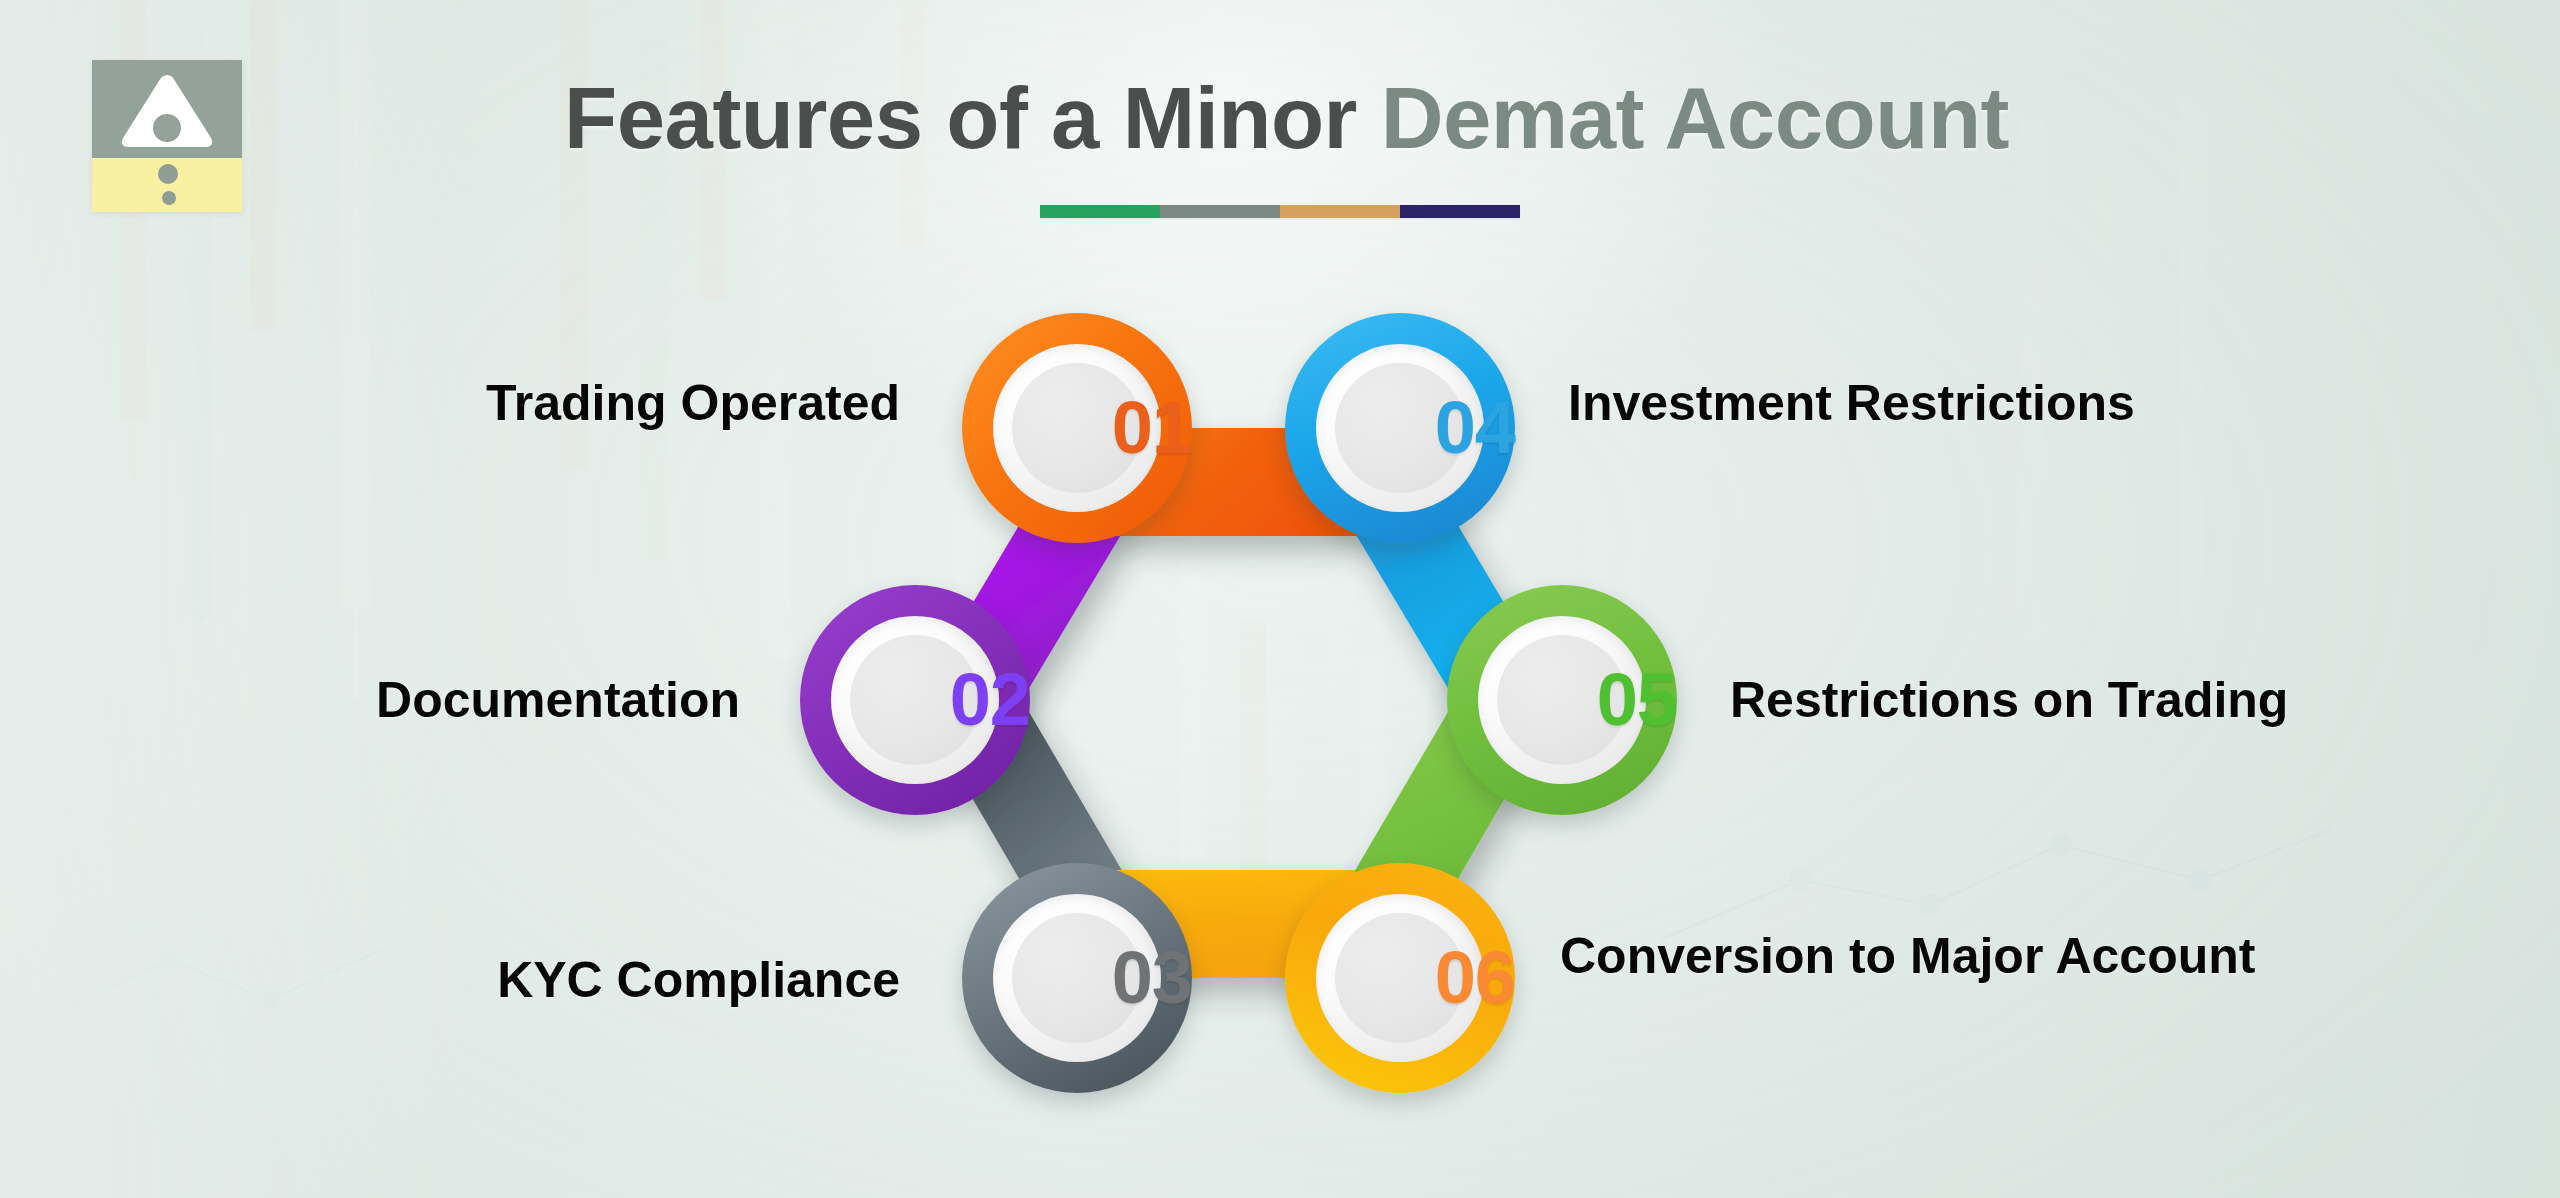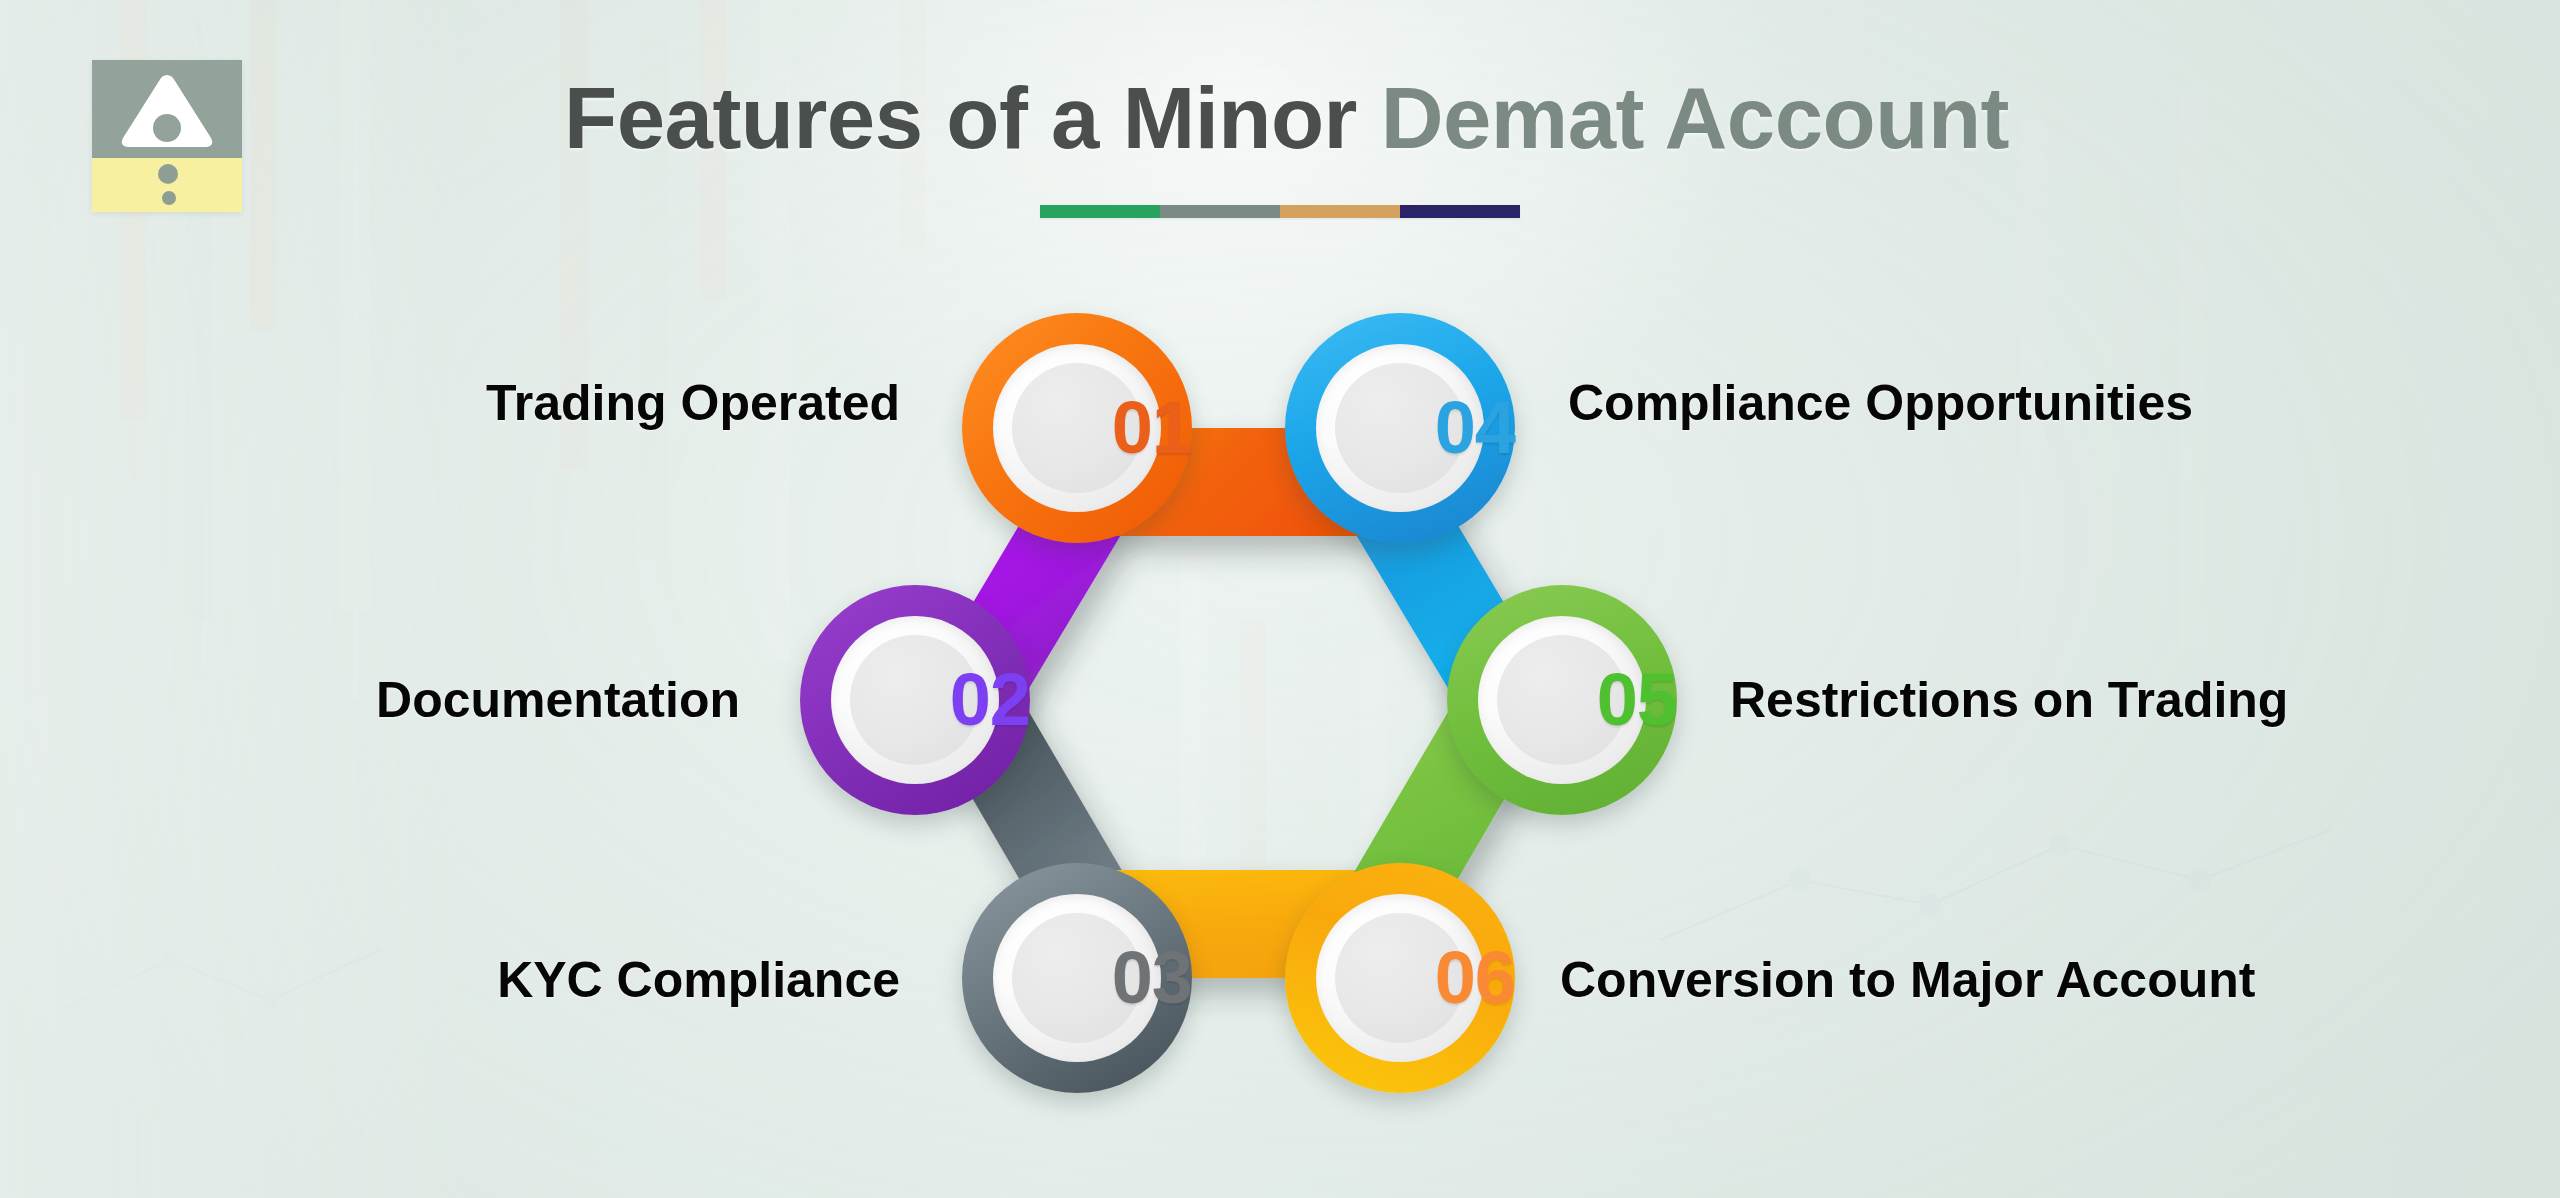--- a/index.html
+++ b/index.html
@@ -326,17 +326,17 @@
 
   <div class="node" style="left:1285px; top:863px;">
     <div class="ring" style="background:linear-gradient(200deg,#fbb30f 0%,#f9a80c 40%,#fbc90a 100%);"></div>
     <div class="inner"></div>
     <div class="num" style="color:#f98a33;">06</div>
   </div>
 
   <div class="label right-align" style="right:1660px; top:378px;">Trading Operated</div>
   <div class="label right-align" style="right:1820px; top:675px;">Documentation</div>
   <div class="label right-align" style="right:1660px; top:955px;">KYC Compliance</div>
-  <div class="label" style="left:1568px; top:378px;">Compliance Opportunities</div>
+  <div class="label" style="left:1568px; top:378px;">Investment Restrictions</div>
   <div class="label" style="left:1730px; top:675px;">Restrictions on Trading</div>
-  <div class="label" style="left:1560px; top:955px;">Conversion to Major Account</div>
+  <div class="label" style="left:1560px; top:931px;">Conversion to Major Account</div>
 
 </div>
 
 </body></html>

